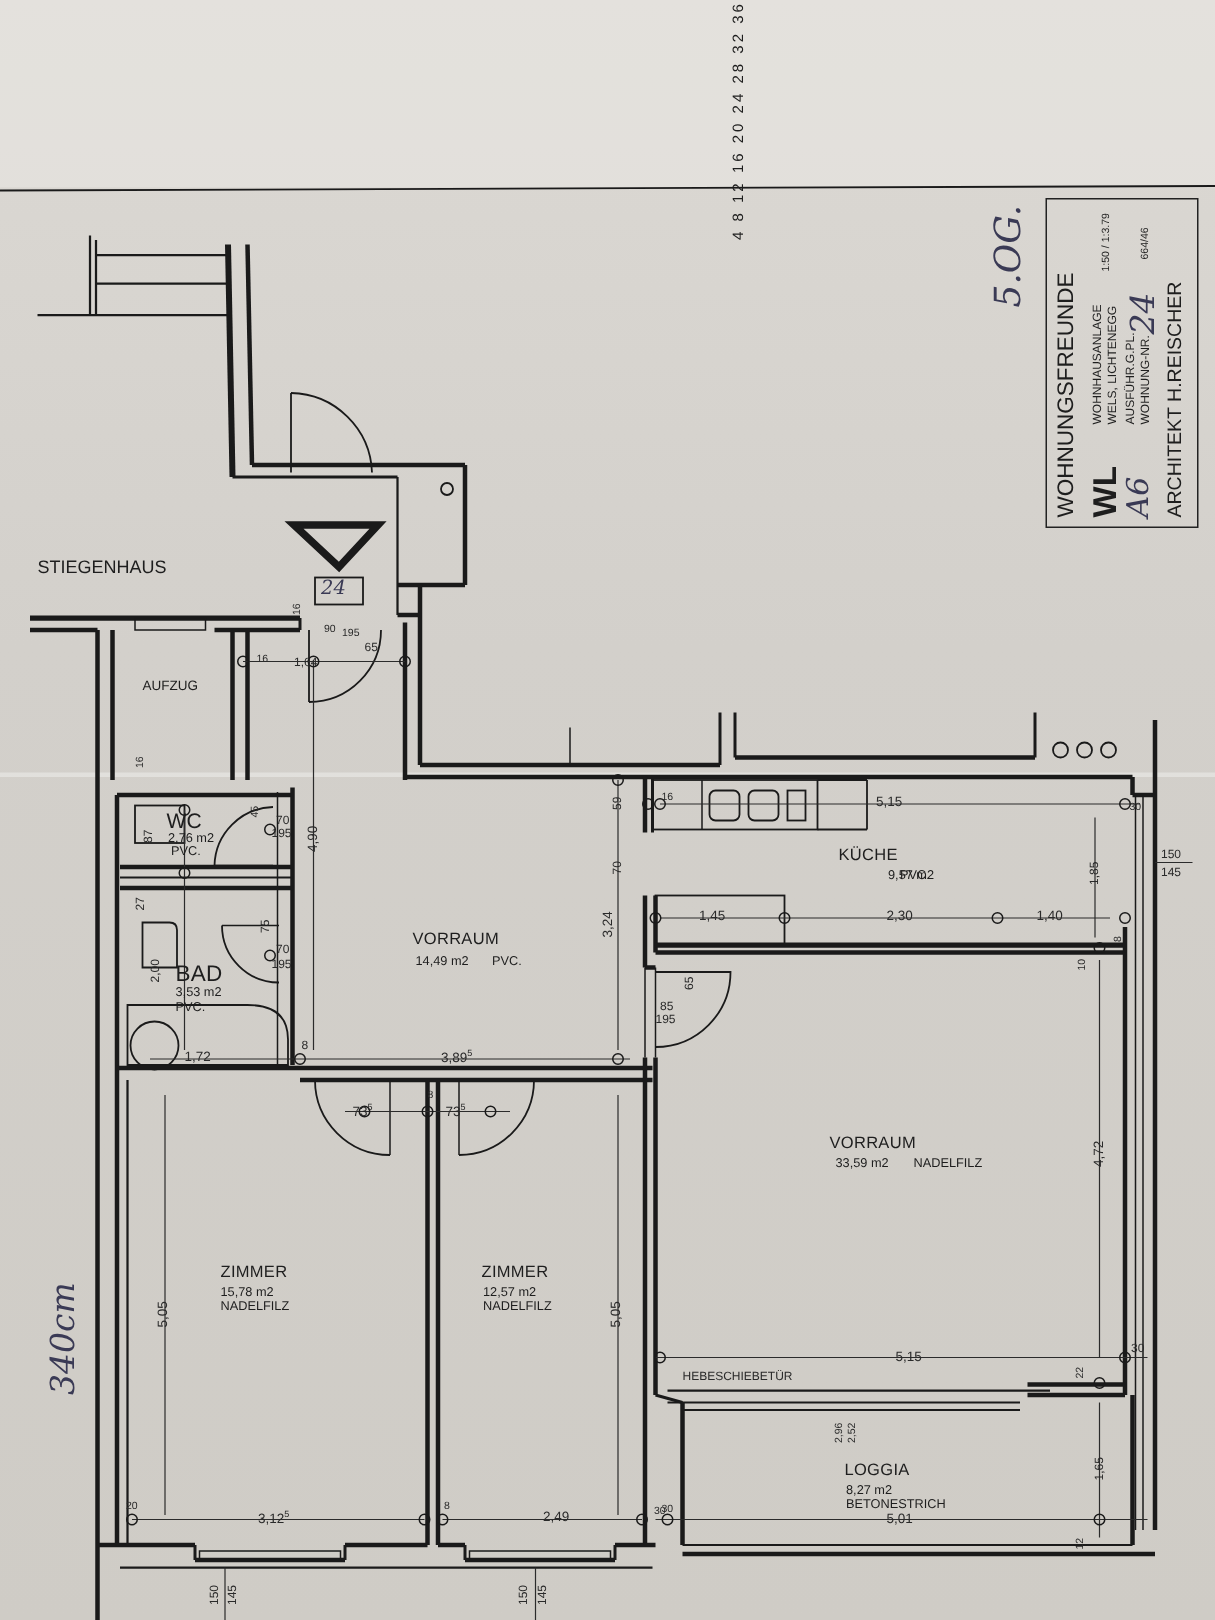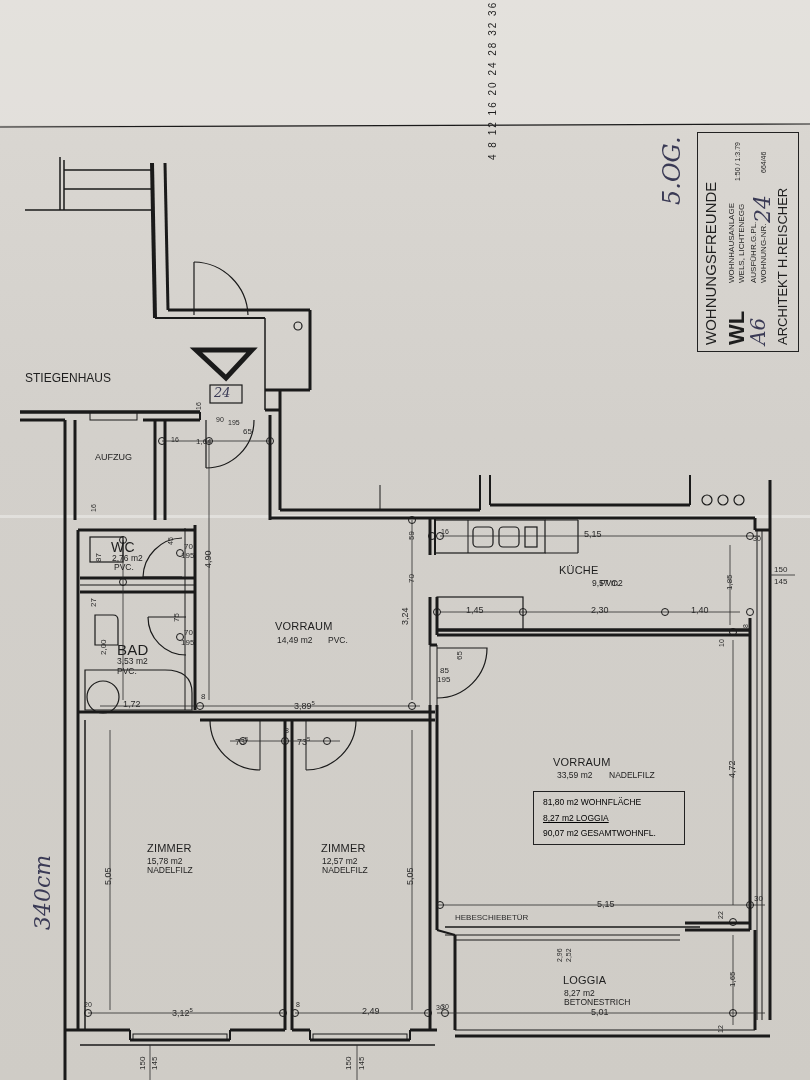--- a/index.html
+++ b/index.html
@@ -259,25 +259,20 @@
   <div class="lbl sub" style="left:328px;top:636px;">PVC.</div>
 
   <div class="lbl room" style="left:559px;top:565px;">KÜCHE</div>
   <div class="lbl sub" style="left:560px;top:579px;padding-left:32px;">9,57 m2</div>
   <div class="lbl sub" style="left:600px;top:579px;">PVC.</div>
 
   <div class="lbl room" style="left:553px;top:757px;">VORRAUM</div>
   <div class="lbl sub" style="left:557px;top:771px;">33,59 m2</div>
   <div class="lbl sub" style="left:609px;top:771px;">NADELFILZ</div>
 
-  <div class="sumbox">
-    <div style="top:6px;">81,80 m2 WOHNFLÄCHE</div>
-    <div style="top:22px;text-decoration:underline;">8,27 m2 LOGGIA</div>
-    <div style="top:37px;">90,07 m2 GESAMTWOHNFL.</div>
-  </div>
 
   <div class="lbl room" style="left:147px;top:843px;">ZIMMER</div>
   <div class="lbl sub" style="left:147px;top:857px;">15,78 m2</div>
   <div class="lbl sub" style="left:147px;top:866px;">NADELFILZ</div>
 
   <div class="lbl room" style="left:321px;top:843px;">ZIMMER</div>
   <div class="lbl sub" style="left:322px;top:857px;">12,57 m2</div>
   <div class="lbl sub" style="left:322px;top:866px;">NADELFILZ</div>
 
   <div class="lbl room" style="left:563px;top:975px;">LOGGIA</div>

